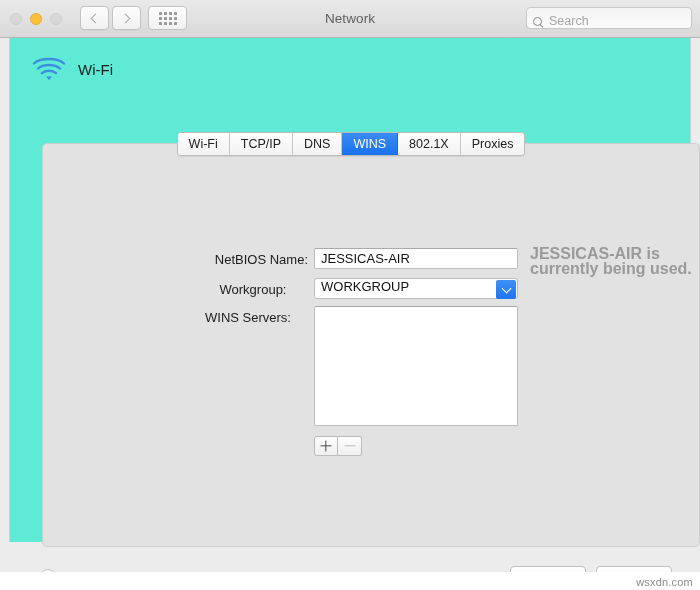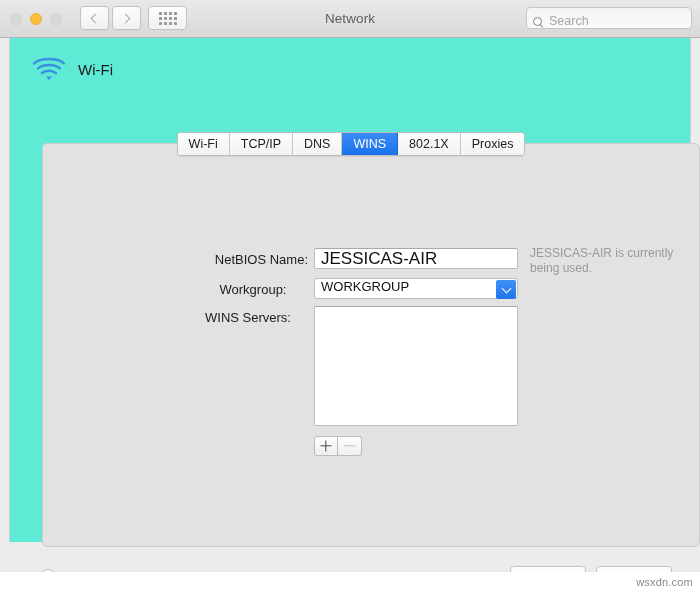--- a/index.html
+++ b/index.html
@@ -223,21 +223,21 @@
     border: 1px solid #cdcdcd;
     border-radius: 5px;
     margin-left: 20px;
   }
 
   .textfield {
     background: #ffffff;
     border: 1px solid #bdbdbd;
     border-top-color: #a9a9a9;
     border-radius: 2px;
-    font-size: 17px;
+    font-size: 13px;
     color: #111111;
     padding: 0 6px;
     display: flex;
     align-items: center;
     font-family: "Liberation Sans", sans-serif;
   }
 
   .lbl-netbios   { position: absolute; left: 155px; top: 108px; width: 110px; text-align: right; font-size: 13px; color: #1c1c1c; }
   .lbl-workgroup { position: absolute; left: 155px; top: 138px; width: 110px; text-align: center; font-size: 13px; color: #1c1c1c; }
   .lbl-wins      { position: absolute; left: 145px; top: 166px; width: 120px; text-align: center; font-size: 13px; color: #1c1c1c; }
@@ -324,23 +324,24 @@
     width: 11px; height: 1.4px;
     background: #bfbfbf;
     left: 50%; top: 50%;
     transform: translate(-50%,-50%);
   }
 
   .sidenote {
     position: absolute;
     left: 487px; top: 102px;
     width: 170px;
-    font-size: 12px;
+    font-size: 16px;
     line-height: 15px;
     color: #9a9a9a;
+    font-weight: bold;
   }
 
   
   .help-btn {
     position: absolute;
     left: 28px; top: 531px;
     width: 20px; height: 20px;
     border-radius: 50%;
     background: linear-gradient(to bottom, #fdfdfd, #f0f0f0);
     border: 1px solid #c3c3c3;

